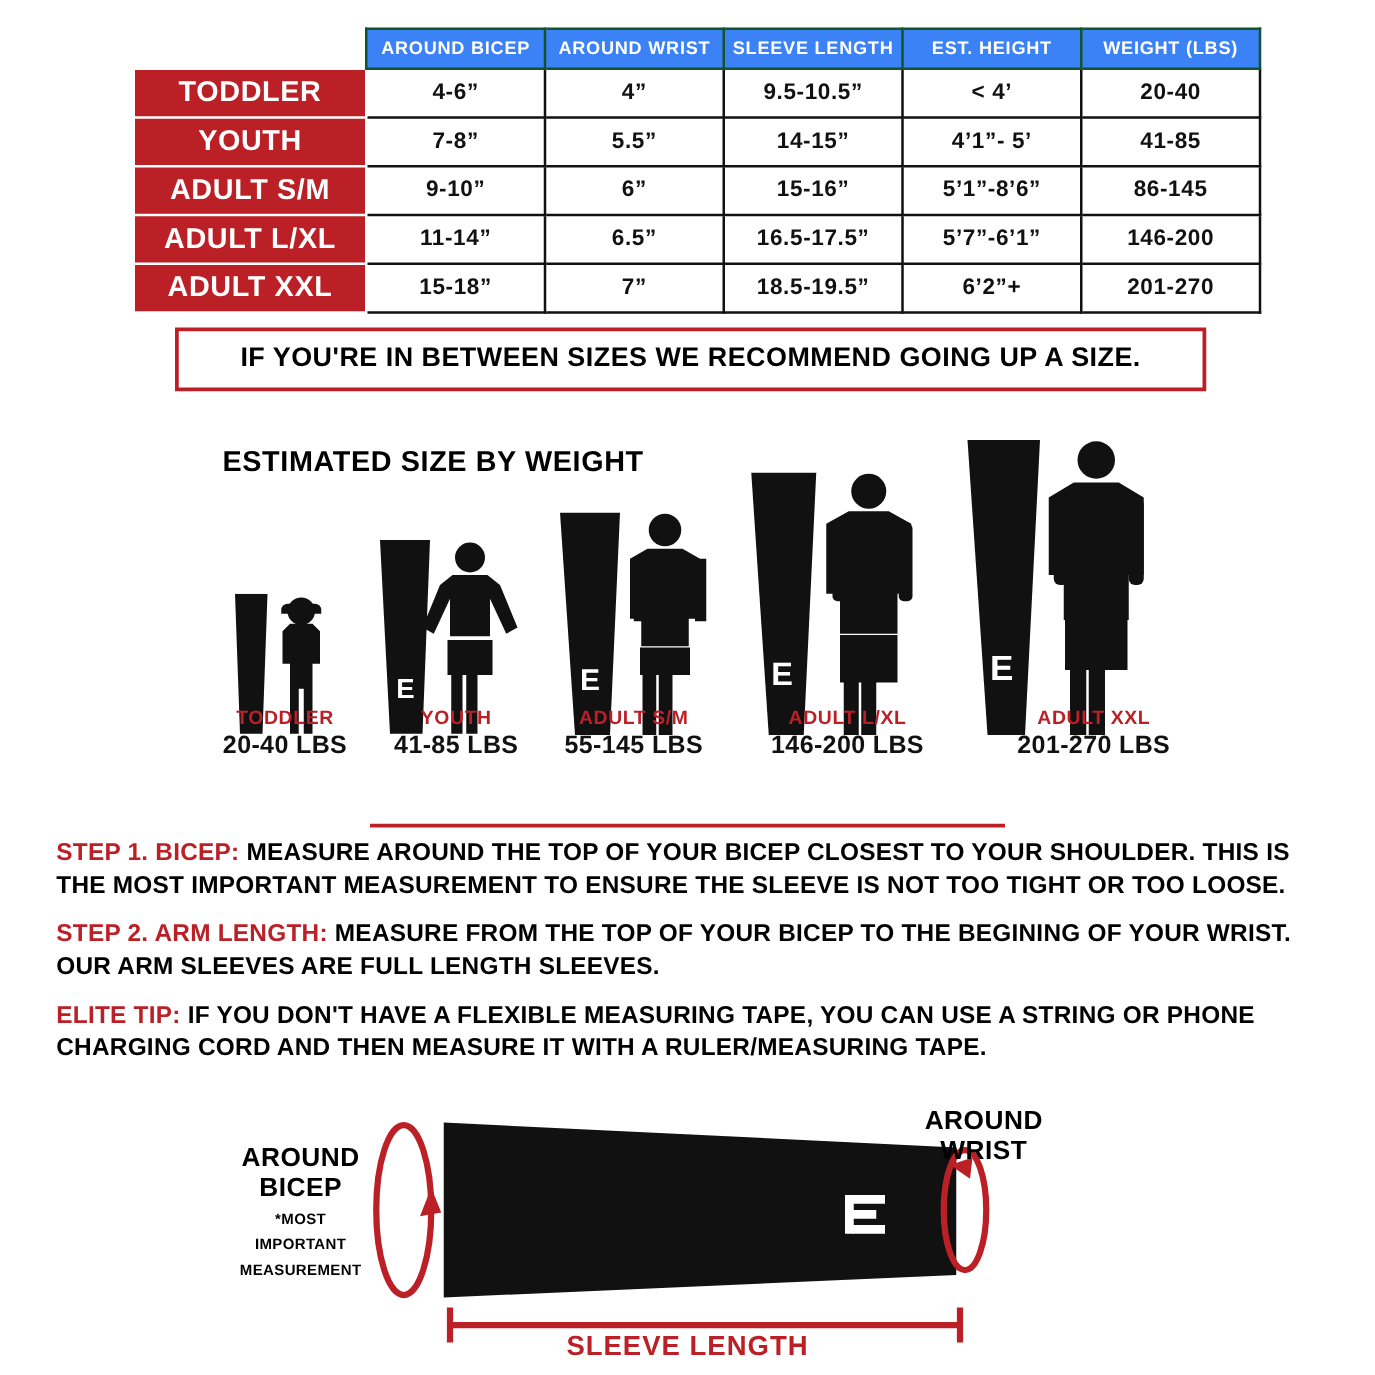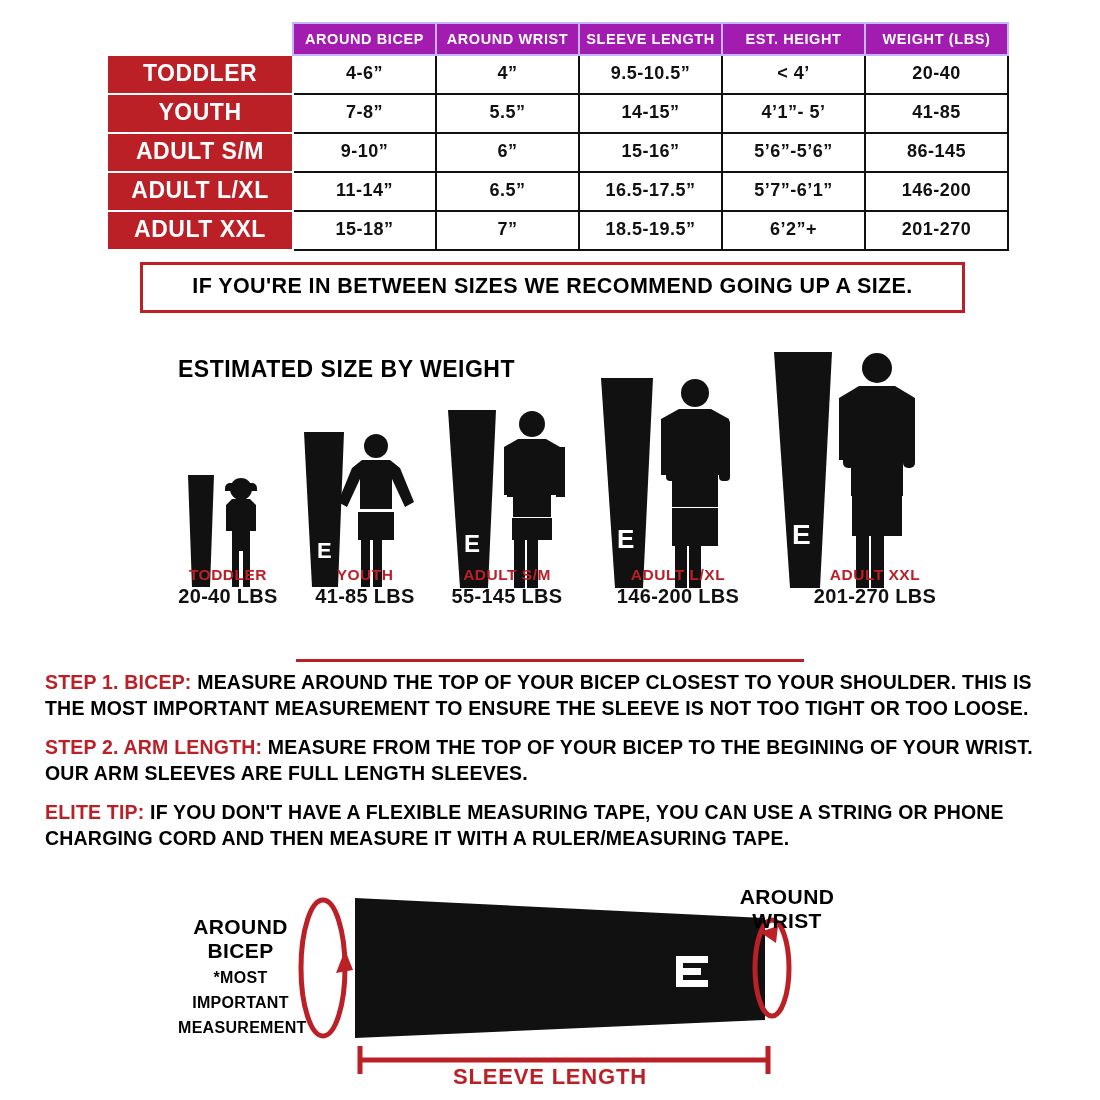--- a/index.html
+++ b/index.html
@@ -22,26 +22,26 @@
     border-collapse: collapse;
     table-layout: fixed;
   }
   .size-table th, .size-table td {
     border: 2px solid #111;
     text-align: center;
     font-weight: bold;
     letter-spacing: 0.5px;
   }
   .size-table thead th {
-    background: #a21caf;
+    background: #3b82f6;
     color: #fff;
     font-size: 14.5px;
     padding: 7px 2px;
     letter-spacing: 0.6px;
-    border: 2px solid #c4b5fd;
+    border: 2px solid #14532d;
   }
   .size-table thead th.corner {
     background: #fff;
     border: none;
   }
   .size-table td.rowlabel {
     background: #bb2027;
     color: #fff;
     font-size: 23px;
     padding: 4px 0 6px;
@@ -145,21 +145,21 @@
   
   .diagram { position: absolute; left: 0; top: 880px; width: 1100px; height: 220px; }
   .lbl-bicep {
     position: absolute;
     left: 178px; top: 915px;
     width: 125px;
     text-align: center;
     font-weight: bold;
   }
   .lbl-bicep .big { font-size: 21px; line-height: 1.12; letter-spacing: 0.4px; }
-  .lbl-bicep .small { font-size: 16px; line-height: 1.2; margin-top: 6px; letter-spacing: 0.3px; }
+  .lbl-bicep .small { font-size: 12px; line-height: 1.2; margin-top: 6px; letter-spacing: 0.3px; }
   .lbl-wrist {
     position: absolute;
     left: 722px; top: 885px;
     width: 130px;
     text-align: center;
     font-weight: bold;
     font-size: 21px;
     line-height: 1.12;
     letter-spacing: 0.4px;
   }
@@ -205,21 +205,21 @@
         <td class="val">5.5”</td>
         <td class="val">14-15”</td>
         <td class="val">4’1”- 5’</td>
         <td class="val">41-85</td>
       </tr>
       <tr>
         <td class="rowlabel">ADULT S/M</td>
         <td class="val">9-10”</td>
         <td class="val">6”</td>
         <td class="val">15-16”</td>
-        <td class="val">5’6”-5’6”</td>
+        <td class="val">5’1”-8’6”</td>
         <td class="val">86-145</td>
       </tr>
       <tr>
         <td class="rowlabel">ADULT L/XL</td>
         <td class="val">11-14”</td>
         <td class="val">6.5”</td>
         <td class="val">16.5-17.5”</td>
         <td class="val">5’7”-6’1”</td>
         <td class="val">146-200</td>
       </tr>

